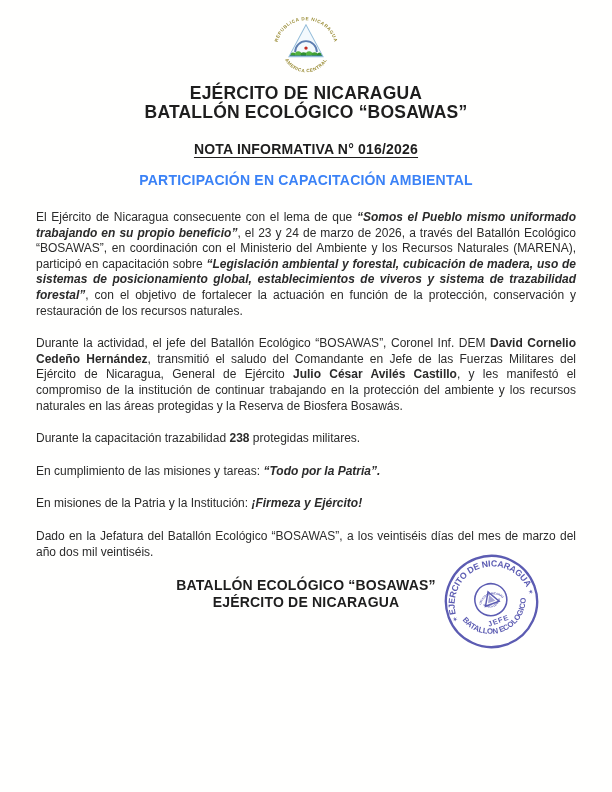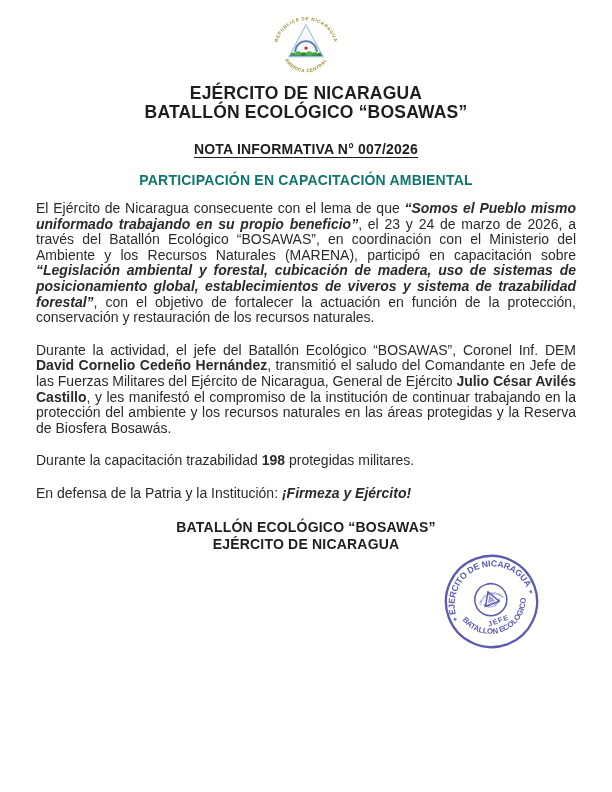--- a/index.html
+++ b/index.html
@@ -24,23 +24,23 @@
     letter-spacing:.2px;
   }
 
   .note-number-wrap{text-align:center;margin-top:18px;}
   .note-number{
     font-weight:bold;font-size:14px;color:#1e1e1e;
     text-decoration:underline;text-underline-offset:3px;
     letter-spacing:.2px;
   }
   .subject-wrap{text-align:center;margin-top:13px;}
-  .subject{font-weight:bold;font-size:14px;color:#0f766e;letter-spacing:.2px;}
+  .subject{font-weight:bold;font-size:14px;color:#3b82f6;letter-spacing:.2px;}
 
-  .paragraphs{margin-top:12px;font-size:14px;line-height:15.6px;text-align:justify;}
+  .paragraphs{margin-top:21px;font-size:12px;line-height:15.6px;text-align:justify;}
   .paragraphs p{margin:0 0 17px 0;}
   .n{font-weight:normal;font-style:normal;}
   .b{font-weight:bold;}
   .bi{font-weight:bold;font-style:italic;}
 
   .signature{text-align:center;margin-top:13px;}
   .sig-line{font-weight:bold;font-size:14px;line-height:17px;color:#1e1e1e;letter-spacing:.2px;}
 
   .seal{
     position:absolute;
@@ -84,32 +84,34 @@
         <textPath href="#embBottom" startOffset="50%" text-anchor="middle" textLength="66">AMERICA CENTRAL</textPath>
       </text>
     </svg>
 
     <div class="title-block">
       <div class="title-line">EJÉRCITO DE NICARAGUA</div>
       <div class="title-line">BATALLÓN ECOLÓGICO “BOSAWAS”</div>
     </div>
 
     <div class="note-number-wrap">
-      <span class="note-number">NOTA INFORMATIVA N° 007/2026</span>
+      <span class="note-number">NOTA INFORMATIVA N° 016/2026</span>
     </div>
 
     <div class="subject-wrap">
       <span class="subject">PARTICIPACIÓN EN CAPACITACIÓN AMBIENTAL</span>
     </div>
 
     <div class="paragraphs">
         <p><span class="n">El Ejército de Nicaragua consecuente con el lema de que </span><span class="bi">“Somos el Pueblo mismo uniformado trabajando en su propio beneficio”</span><span class="n">, el 23 y 24 de marzo de 2026, a través del Batallón Ecológico “BOSAWAS”, en coordinación con el Ministerio del Ambiente y los Recursos Naturales (MARENA), participó en capacitación sobre </span><span class="bi">“Legislación ambiental y forestal, cubicación de madera, uso de sistemas de posicionamiento global, establecimientos de viveros y sistema de trazabilidad forestal”</span><span class="n">, con el objetivo de fortalecer la actuación en función de la protección, conservación y restauración de los recursos naturales.</span></p>
         <p><span class="n">Durante la actividad, el jefe del Batallón Ecológico “BOSAWAS”, Coronel Inf. DEM </span><span class="b">David Cornelio Cedeño Hernández</span><span class="n">, transmitió el saludo del Comandante en Jefe de las Fuerzas Militares del Ejército de Nicaragua, General de Ejército </span><span class="b">Julio César Avilés Castillo</span><span class="n">, y les manifestó el compromiso de la institución de continuar trabajando en la protección del ambiente y los recursos naturales en las áreas protegidas y la Reserva de Biosfera Bosawás.</span></p>
-        <p><span class="n">Durante la capacitación trazabilidad </span><span class="b">198</span><span class="n"> protegidas militares.</span></p>
-        <p><span class="n">En defensa de la Patria y la Institución: </span><span class="bi">¡Firmeza y Ejército!</span></p>
+        <p><span class="n">Durante la capacitación trazabilidad </span><span class="b">238</span><span class="n"> protegidas militares.</span></p>
+        <p><span class="n">En cumplimiento de las misiones y tareas: </span><span class="bi">“Todo por la Patria”.</span></p>
+        <p><span class="n">En misiones de la Patria y la Institución: </span><span class="bi">¡Firmeza y Ejército!</span></p>
+        <p><span class="n">Dado en la Jefatura del Batallón Ecológico “BOSAWAS”, a los veintiséis días del mes de marzo del año dos mil veintiséis.</span></p>
       </div>
 
     <div class="signature">
       <div class="sig-line">BATALLÓN ECOLÓGICO “BOSAWAS”</div>
       <div class="sig-line">EJÉRCITO DE NICARAGUA</div>
     </div>
 
   </div>
 
   <svg class="seal" viewBox="0 0 100 100">

